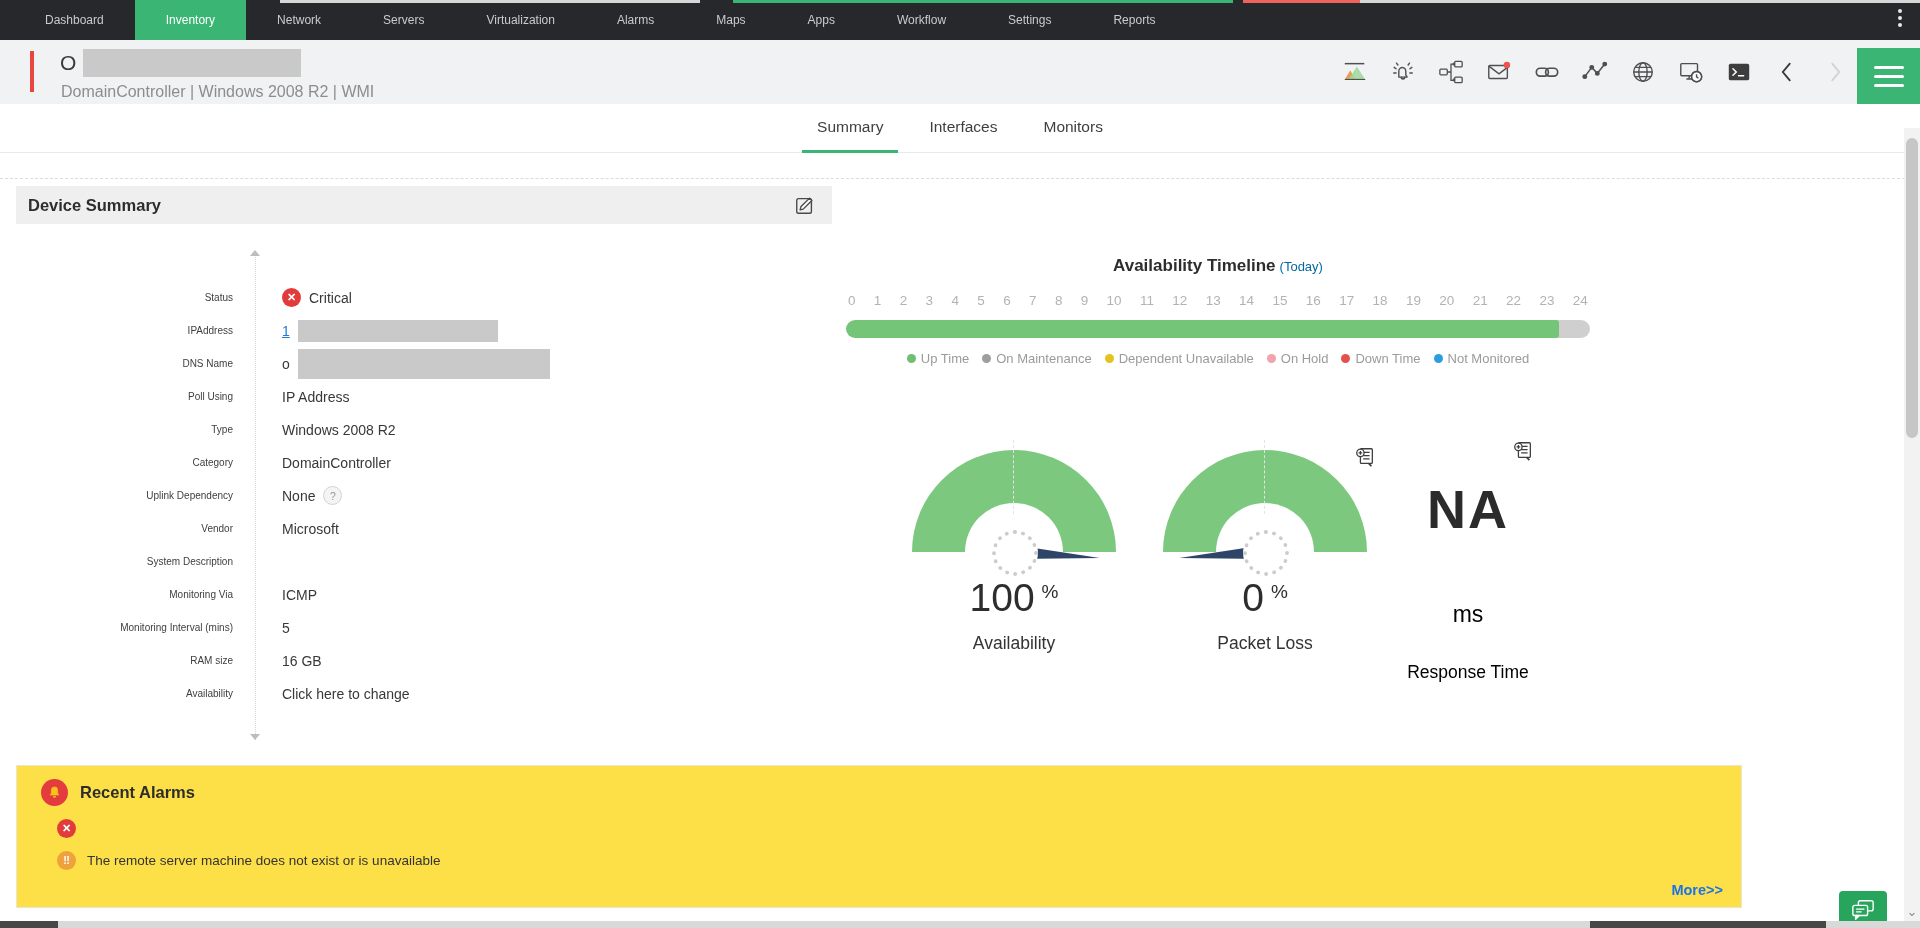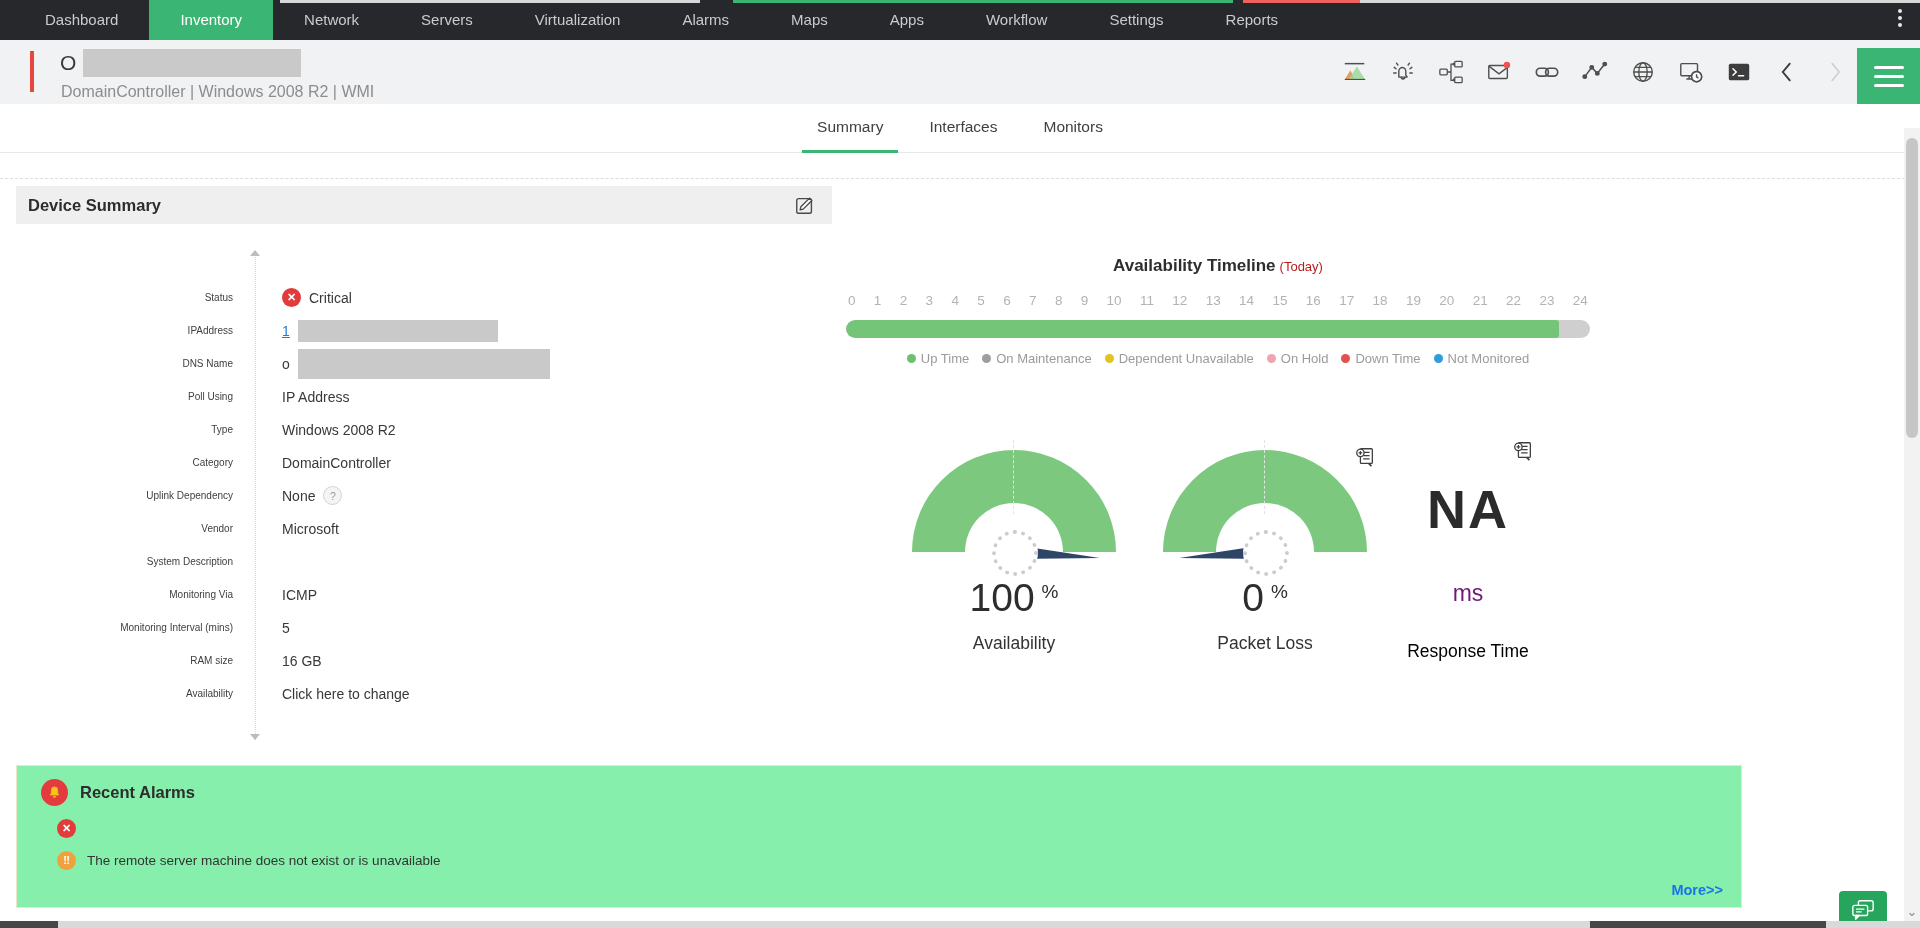--- a/index.html
+++ b/index.html
@@ -1,20 +1,20 @@
 <!DOCTYPE html>
 <html><head>
 <meta charset="utf-8">
 <style>
   html,body{margin:0;padding:0;background:#fff;font-family:"Liberation Sans",sans-serif;}
   .screen{position:relative;width:1920px;height:928px;background:#fff;overflow:hidden;}
 
   
   .top-nav{position:absolute;top:0;left:0;right:0;height:40px;background:#26282c;display:flex;align-items:stretch;padding-left:14px;z-index:5;}
-  .nav-item{line-height:40px;padding:0 31px;color:#c9cbce;font-size:15px;cursor:pointer;white-space:nowrap;}
+  .nav-item{line-height:40px;padding:0 31px;color:#c9cbce;font-size:12px;cursor:pointer;white-space:nowrap;}
   .nav-item.active{background:#3bb573;color:#fff;}
   .nav-kebab{position:absolute;right:18px;top:9px;display:flex;flex-direction:column;gap:3px;cursor:pointer;}
   .nav-kebab i{width:4px;height:4px;border-radius:50%;background:#e8e8e8;}
   .strip-seg{position:absolute;top:0;height:3px;z-index:6;}
 
   
   .device-header{position:absolute;top:40px;left:0;right:0;height:64px;background:#f1f2f4;}
   .red-accent{position:absolute;left:30px;top:11px;width:4px;height:41px;background:#e8473f;}
   .device-name{position:absolute;left:60px;top:9px;font-size:21px;color:#3a3a3a;display:flex;align-items:center;}
   .redact-box{display:inline-block;background:#c9c9c9;}
@@ -51,46 +51,46 @@
   .sev-warning{background:#efa13c;}
   .ip-link{color:#1c7cd6;text-decoration:underline;cursor:pointer;}
   .redact-ip{width:200px;height:22px;}
   .redact-dns{width:252px;height:30px;}
   .help-badge{width:17px;height:17px;border-radius:50%;background:#f4f4f4;border:1px solid #d4d4d4;color:#979797;font-size:10.5px;display:inline-flex;align-items:center;justify-content:center;cursor:pointer;}
   .cred-link{cursor:pointer;}
 
   
   .timeline{position:absolute;left:846px;top:250px;width:744px;}
   .tl-title{text-align:center;font-size:17px;font-weight:bold;color:#2d2d2d;margin-top:6px;}
-  .tl-title .sub{font-weight:normal;font-size:13px;color:#b91c1c;margin-left:4px;}
+  .tl-title .sub{font-weight:normal;font-size:13px;color:#0369a1;margin-left:4px;}
   .tl-hours{display:flex;justify-content:space-between;margin-top:17px;padding:0 2px;color:#b3b3b3;font-size:13.5px;}
   .tl-bar{margin-top:12px;height:18px;background:#cfcfcf;border-radius:9px;overflow:hidden;position:relative;}
   .tl-fill{height:100%;background:#74c578;border-radius:9px 3px 3px 9px;}
   .tl-legend{margin-top:13px;display:flex;justify-content:center;gap:13px;font-size:13px;color:#9b9b9b;align-items:center;}
   .lg-item{display:inline-flex;align-items:center;gap:5px;}
   .lg-dot{width:9px;height:9px;border-radius:50%;flex:none;}
 
   
   .gauge{position:absolute;width:204px;top:450px;}
   .gauge-arc{position:relative;width:204px;height:102px;border-radius:102px 102px 0 0;background:#7dc87f;}
   .gauge-arc .inner{position:absolute;left:53px;bottom:0;width:98px;height:49px;border-radius:49px 49px 0 0;background:#fff;}
   .gauge-centerline{position:absolute;left:101px;top:-10px;height:74px;border-left:1px dashed #e3e3e3;z-index:2;}
   .gauge-needle{position:absolute;left:102px;top:95px;width:0;height:0;border-left:86px solid #2f4568;border-top:7px solid transparent;border-bottom:7px solid transparent;transform-origin:0 7px;z-index:3;}
   .gauge-hub{position:absolute;left:80px;top:80px;width:38px;height:38px;background:#fff;border:4px dotted #cccccc;border-radius:50%;z-index:4;}
   .gauge-value{margin-top:24px;text-align:center;font-size:39px;color:#2d2d2d;}
   .gauge-value .unit{font-size:19px;position:relative;top:-13px;margin-left:7px;}
   .gauge-label{margin-top:13px;text-align:center;font-size:17.5px;color:#333;}
   .gauge-na{position:absolute;left:1368px;top:450px;width:200px;text-align:center;}
   .na-value{font-size:54px;font-weight:bold;color:#2b2b2b;margin-top:28px;letter-spacing:2px;}
-  .na-unit{font-size:23px;color:#701a75;margin-top:40px;}
+  .na-unit{font-size:23px;color:#000000;margin-top:61px;}
   .na-label{margin-top:34px;font-size:17.5px;color:#000000;text-align:center;}
   .report-icon{position:absolute;width:22px;height:22px;cursor:pointer;}
 
   
-  .alarms-panel{position:absolute;left:16px;top:765px;width:1726px;height:143px;background:#86efac;border:1px solid #eae6cd;box-sizing:border-box;}
+  .alarms-panel{position:absolute;left:16px;top:765px;width:1726px;height:143px;background:#fde047;border:1px solid #eae6cd;box-sizing:border-box;}
   .alarms-header{display:flex;align-items:center;gap:12px;margin:13px 0 0 24px;}
   .alarm-badge{width:27px;height:27px;border-radius:50%;background:#e43b3f;display:flex;align-items:center;justify-content:center;flex:none;}
   .alarms-title{font-size:16.5px;font-weight:bold;color:#2d2d2d;}
   .alarm-row{display:flex;align-items:center;gap:11px;margin:13px 0 0 40px;font-size:13.5px;color:#333;}
   .more-link{position:absolute;right:18px;bottom:9px;color:#1a73e8;font-weight:bold;font-size:14.5px;cursor:pointer;}
 
   
   .chat-btn{position:absolute;left:1839px;top:891px;width:48px;height:37px;background:#28a55c;border-radius:4px 4px 0 0;display:flex;align-items:center;justify-content:center;cursor:pointer;}
   .v-scrollbar{position:absolute;left:1904px;top:128px;width:16px;height:800px;background:#f2f2f2;}
   .v-thumb{position:absolute;left:2px;top:10px;width:12px;height:300px;background:#c6c6c6;border-radius:6px;cursor:pointer;}

